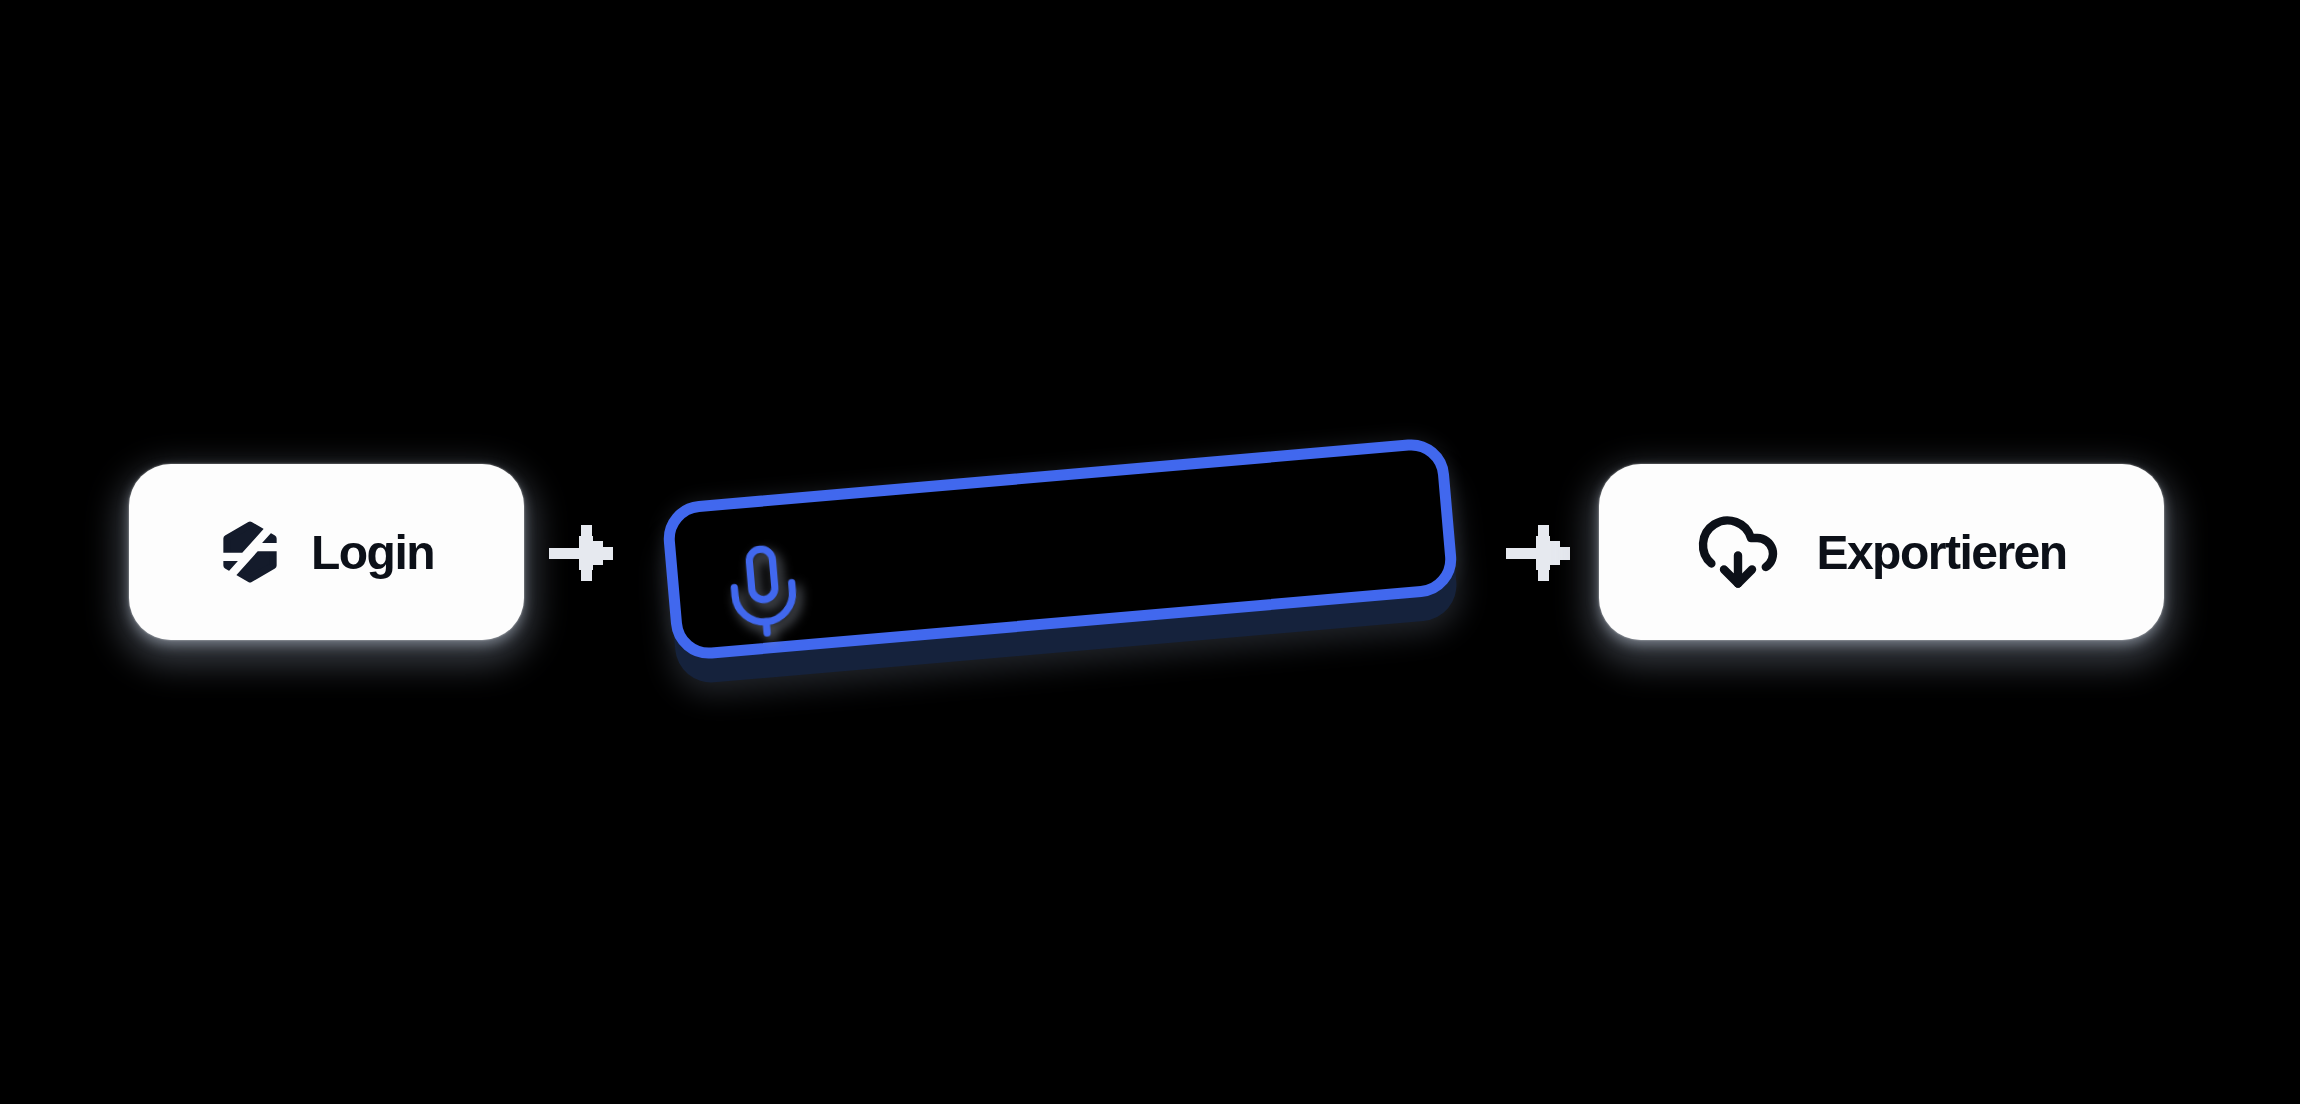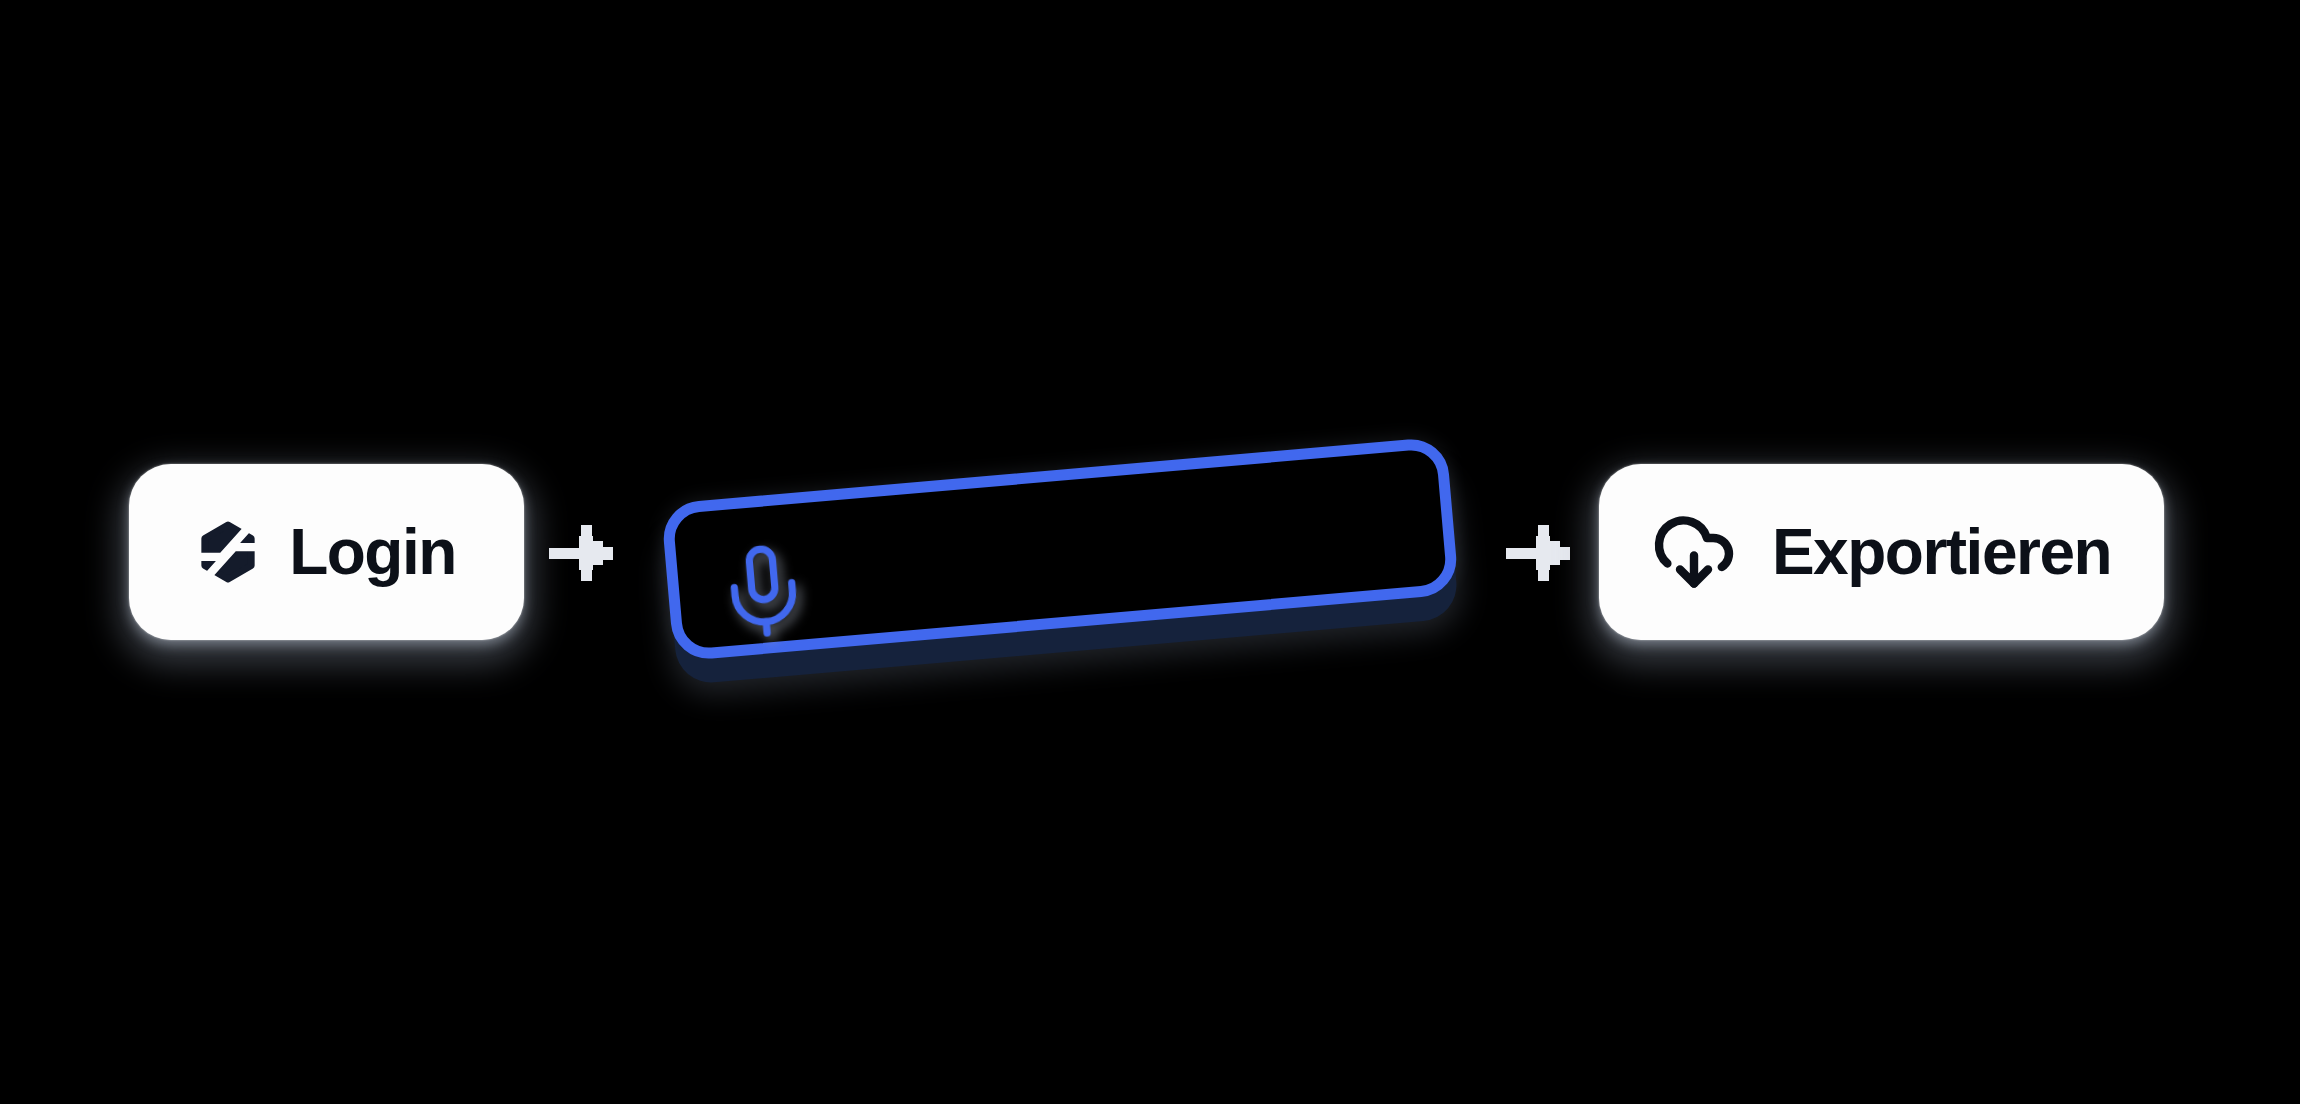--- a/index.html
+++ b/index.html
@@ -27,21 +27,21 @@
     align-items: center;
     justify-content: center;
     box-sizing: border-box;
     box-shadow:
       0 0 2px rgba(255,255,255,0.6),
       0 5px 12px rgba(168,176,190,0.55),
       0 14px 34px 10px rgba(148,158,176,0.38);
     cursor: pointer;
   }
   .pill-btn .btn-label {
-    font-size: 64px;
+    font-size: 48px;
     font-weight: 700;
     letter-spacing: -1.5px;
     color: #0c1018;
     white-space: nowrap;
   }
   .login-btn  { left: 129px;  width: 395px; gap: 30px; }
   .export-btn { left: 1599px; width: 565px; gap: 36px; }
   .icon-wrap { display: flex; align-items: center; justify-content: center; }
 
   

